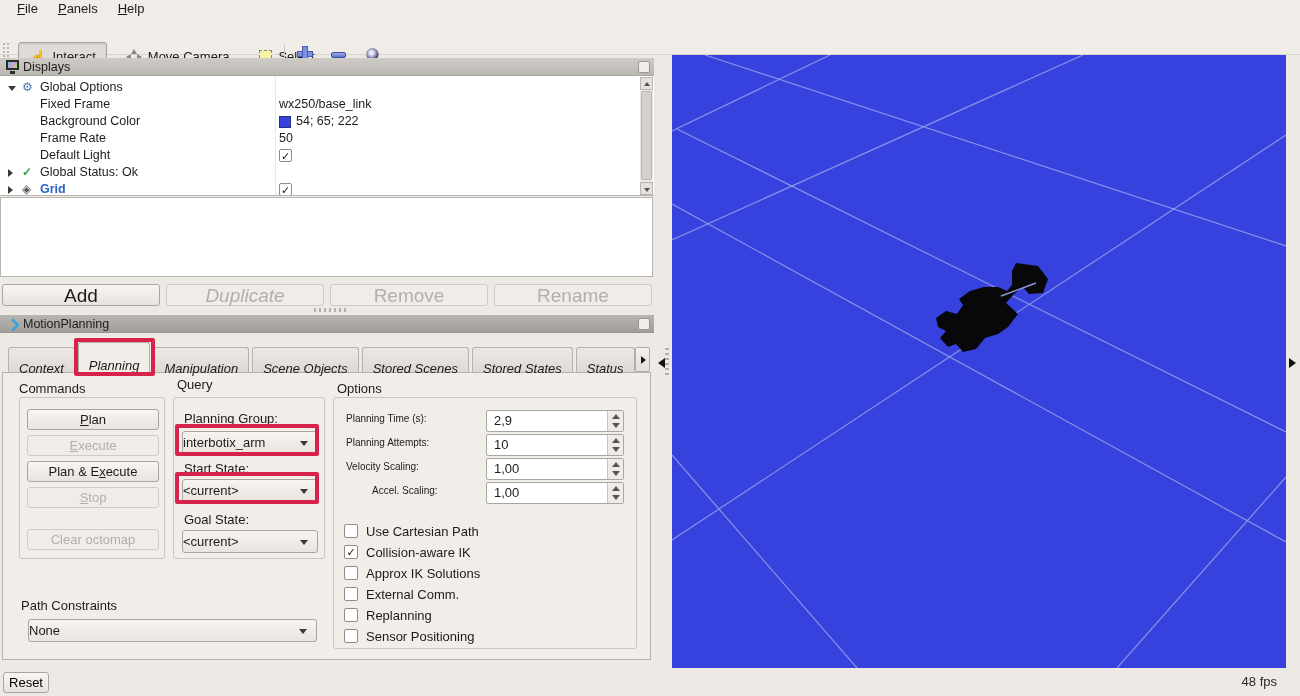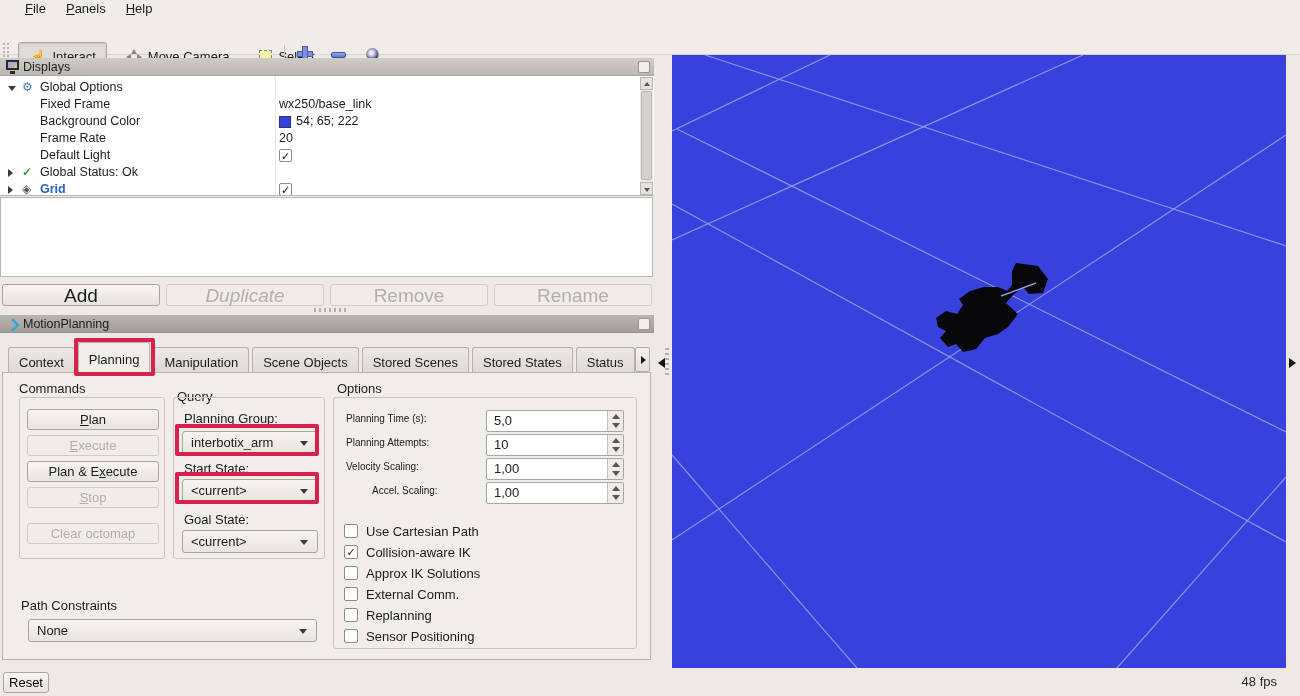--- a/index.html
+++ b/index.html
@@ -3,21 +3,21 @@
 <meta charset="utf-8">
 <style>
   * { margin:0; padding:0; box-sizing:border-box; }
   html,body { width:1300px; height:696px; }
   body { font-family:"Liberation Sans", sans-serif; font-size:13px; color:#1c1c1c;
          background:#EDE9E5; position:relative; overflow:hidden; }
   #app { position:absolute; inset:0; width:1300px; height:696px; }
 
   
   #menubar { position:absolute; left:0; top:0; width:1300px; height:19px;
-             background:#F0ECE8; display:flex; align-items:center; padding-left:15px; }
+             background:#F0ECE8; display:flex; align-items:center; padding-left:7px; }
   .menu-item { padding:0 10px; height:19px; line-height:18px; cursor:default; }
   .menu-item u { text-decoration:underline; }
 
   
   #toolbar { position:absolute; left:0; top:19px; width:1300px; height:36px;
              background:#F0ECE8; border-bottom:1px solid #D8D4D0; }
   .tb-handle { position:absolute; left:3px; top:24px; width:8px; height:26px;
                background-image:repeating-linear-gradient(to bottom,#b9b5b1 0 2px,transparent 2px 4px),
                                 repeating-linear-gradient(to bottom,#b9b5b1 0 2px,transparent 2px 4px);
                background-size:2px 100%,2px 100%; background-position:0 0,4px 0; background-repeat:no-repeat; }
@@ -93,42 +93,42 @@
   .split-dots-h { position:absolute; left:314px; top:308px; width:32px; height:4px;
                   background-image:repeating-linear-gradient(to right,#b2aeaa 0 2px,transparent 2px 5px); background-size:100% 2px; background-repeat:repeat-y; }
 
   
   #mp-header { position:absolute; left:0; top:315px; width:654px; height:18px;
                background:linear-gradient(#B8B4B0,#A29E9A); border-bottom:1px solid #96928E; }
   .moveit-icon { position:absolute; left:8px; top:4px; width:10px; height:10px; }
   .moveit-icon::before { content:""; position:absolute; left:0; top:1px; width:7px; height:7px;
                          border-top:3px solid #35A6D8; border-right:3px solid #35A6D8; transform:rotate(45deg); border-radius:1px; }
   #tabbar { position:absolute; left:8px; top:347px; display:flex; gap:3px; z-index:4; }
-  .tab { height:25px; line-height:25px; padding:2px 10px; background:linear-gradient(#ECE8E4,#DDD9D5);
-         border:1px solid #B5B1AD; border-bottom:none; border-radius:3px 3px 0 0; white-space:nowrap; }
+  .tab { height:25px; line-height:25px; padding:8px 10px; background:linear-gradient(#ECE8E4,#DDD9D5);
+         border:1px solid #B5B1AD; border-bottom:none; border-radius:3px 3px 0 0; white-space:nowrap;font-style:italic; }
   .tab.active { height:31px; line-height:30px; margin-top:-5px; background:#F1EDE9; z-index:6; position:relative; }
   .tab-arrow-btn { position:absolute; top:347px; width:15px; height:25px; background:linear-gradient(#F4F1EE,#E3DFDB);
                    border:1px solid #B0ACA8; border-radius:2px; }
   #tab-arrow-left { left:619px; } #tab-arrow-right { left:635px; }
   .ta-left { position:absolute; left:4px; top:8px; border-top:4px solid transparent; border-bottom:4px solid transparent; border-right:5px solid #C3BFBB; }
   .ta-right { position:absolute; left:5px; top:8px; border-top:4px solid transparent; border-bottom:4px solid transparent; border-left:5px solid #1a1a1a; }
 
   #mp-content { position:absolute; left:2px; top:372px; width:649px; height:288px;
                 background:#F1EDE9; border:1px solid #B5B1AD; z-index:3; }
   .grp-label { position:absolute; font-size:13px; }
   .grp-box { position:absolute; border:1px solid #C9C5C1; border-radius:3px; }
   #cmd-label { left:16px; top:8px; } #cmdbox { left:16px; top:24px; width:146px; height:162px; }
-  #query-label { left:174px; top:16px; } #querybox { left:170px; top:24px; width:152px; height:162px; }
+  #query-label { left:174px; top:4px; } #querybox { left:170px; top:24px; width:152px; height:162px; }
   #opt-label { left:334px; top:8px; } #optbox { left:330px; top:24px; width:304px; height:252px; }
   .cmdbtn { position:absolute; left:7px; width:132px; height:21px; font-size:13px; font-family:inherit;
             background:linear-gradient(#F8F5F2,#E7E3DF); border:1px solid #A9A5A1; border-radius:3px; color:#1c1c1c; }
   .cmdbtn.disabled { color:#B3AFAB; background:#F0ECE8; border-color:#CFCBC7; }
   .q-label { position:absolute; left:10px; font-size:13px; }
   .dropdown { position:absolute; height:23px; background:linear-gradient(#F7F4F1,#E8E4E0);
-              border:1px solid #A9A5A1; border-radius:3px; line-height:21px; padding-left:8px; }
+              border:1px solid #A9A5A1; border-radius:3px; line-height:21px; padding-left:0; }
   .dropdown::after { content:""; position:absolute; right:9px; top:9px; border-left:4px solid transparent;
                      border-right:4px solid transparent; border-top:5px solid #3a3a3a; }
   .q-dd { left:8px; width:136px; }
   .olabel { position:absolute; left:12px; font-size:10px; }
   .spinbox { position:absolute; left:152px; width:138px; height:22px; background:#fff;
              border:1px solid #A9A5A1; border-radius:2px; }
   .spinval { position:absolute; left:7px; top:0; line-height:20px; font-size:13px; }
   .spinner { position:absolute; right:0; top:0; width:16px; height:20px; border-left:1px solid #C5C1BD; background:#EFEBE7; }
   .sp-up, .sp-down { position:absolute; left:4px; width:0; height:0; }
   .sp-up { top:3px; border-left:4px solid transparent; border-right:4px solid transparent; border-bottom:5px solid #555; }
@@ -215,21 +215,21 @@
           <span class="rname">Fixed Frame</span>
           <span class="rval">wx250/base_link</span>
         </div>
         <div class="trow" style="top: 37px;">
           <span class="rname">Background Color</span>
           <span class="swatch" style="background: rgb(54, 65, 222);"></span>
           <span class="rval rval-c">54; 65; 222</span>
         </div>
         <div class="trow" style="top: 54px;">
           <span class="rname">Frame Rate</span>
-          <span class="rval">20</span>
+          <span class="rval">50</span>
         </div>
         <div class="trow" style="top: 71px;">
           <span class="rname">Default Light</span>
           <span class="cb cb-val">✓</span>
         </div>
         <div class="trow" style="top: 88px;">
           <span class="exp exp-right"></span>
           <span class="ricon status-ok-icon">✓</span>
           <span class="rname">Global Status: Ok</span>
         </div>
@@ -281,21 +281,21 @@
       <span class="ta-right"></span>
     </div>
 
   <div id="mp-content">
     <span class="grp-label" id="cmd-label">Commands</span>
     <div class="grp-box" id="cmdbox">
         <button class="cmdbtn" style="top: 11px;"><u>P</u>lan</button>
         <button class="cmdbtn disabled" disabled="" style="top: 37px;"><u>E</u>xecute</button>
         <button class="cmdbtn" style="top: 63px;">Plan &amp; E<u>x</u>ecute</button>
         <button class="cmdbtn disabled" disabled="" style="top: 89px;"><u>S</u>top</button>
-        <button class="cmdbtn disabled" disabled="" style="top: 125px;">Clear octomap</button>
+        <button class="cmdbtn disabled" disabled="" style="top: 131px;">Clear octomap</button>
       </div>
 
     <span class="grp-label" id="query-label">Query</span>
     <div class="grp-box" id="querybox">
       <span class="q-label" style="top:13px">Planning Group:</span>
       <div class="dropdown q-dd" style="top:33px">
         <span>interbotix_arm</span>
       </div>
       <span class="q-label" style="top:63px">Start State:</span>
       <div class="dropdown q-dd" style="top:81px">
@@ -304,21 +304,21 @@
       <span class="q-label" style="top:114px">Goal State:</span>
       <div class="dropdown q-dd" style="top:132px">
         <span>&lt;current&gt;</span>
       </div>
     </div>
 
     <span class="grp-label" id="opt-label">Options</span>
     <div class="grp-box" id="optbox">
         <span class="olabel" style="top: 15px;">Planning Time (s):</span>
         <div class="spinbox" style="top: 12px;">
-          <span class="spinval">5,0</span>
+          <span class="spinval">2,9</span>
           <div class="spinner">
             <span class="sp-up"></span>
             <span class="sp-down"></span>
           </div>
         </div>
         <span class="olabel" style="top: 39px;">Planning Attempts:</span>
         <div class="spinbox" style="top: 36px;">
           <span class="spinval">10</span>
           <div class="spinner">
             <span class="sp-up"></span>

